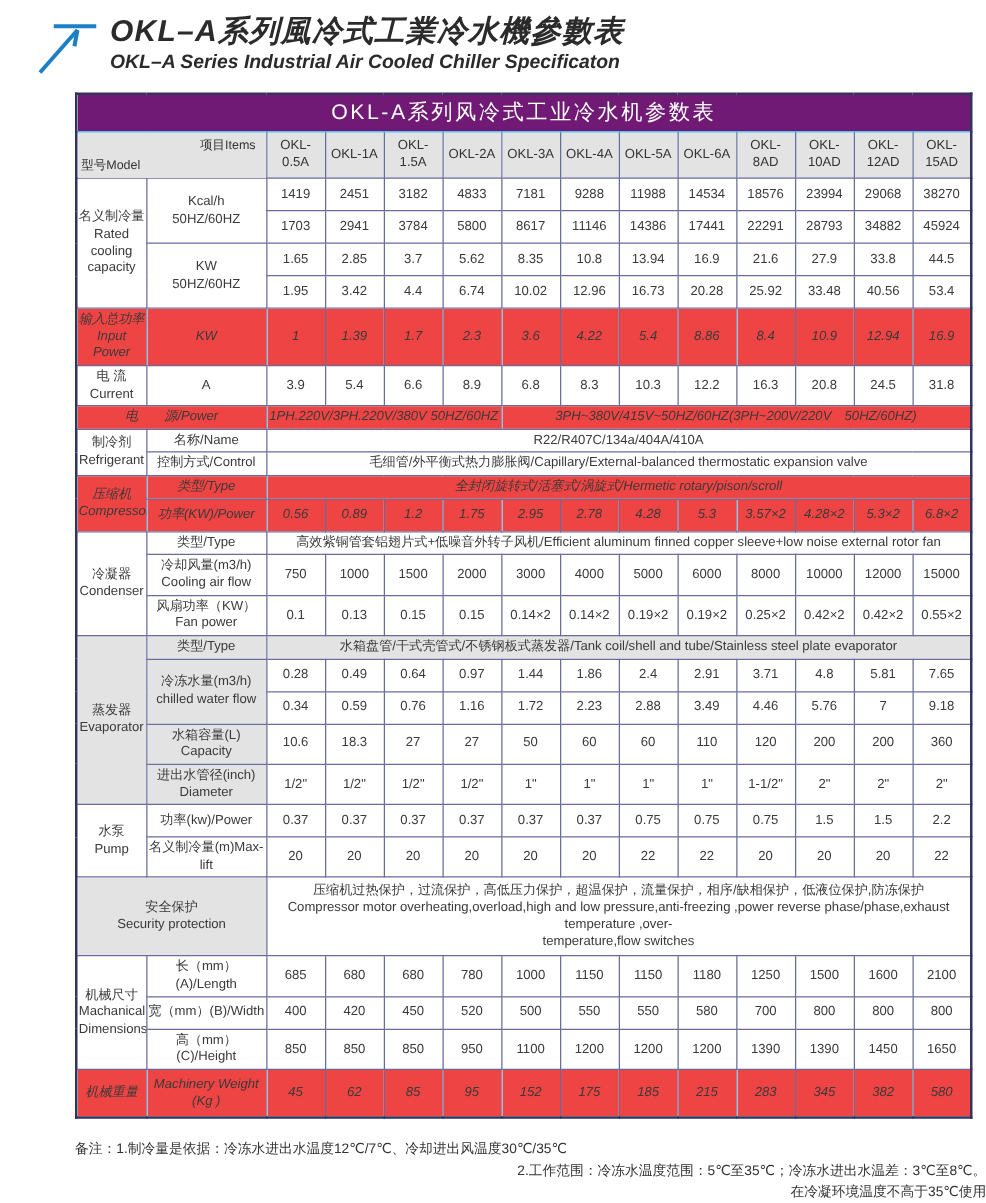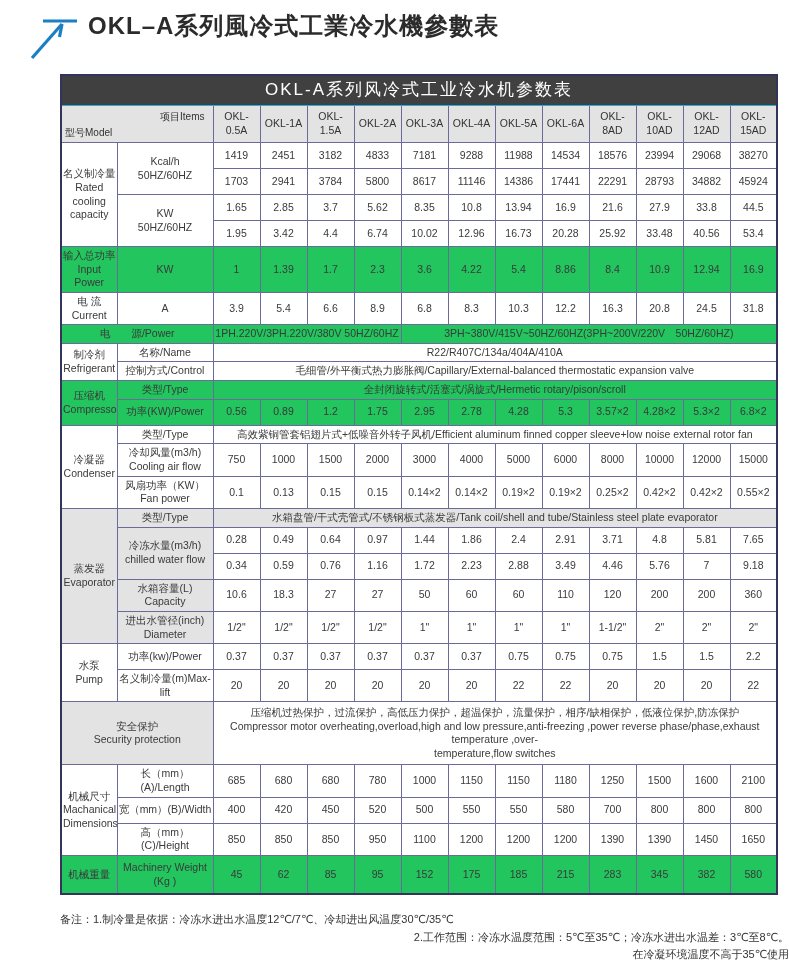--- a/index.html
+++ b/index.html
@@ -4,61 +4,61 @@
 <style>
   html,body{margin:0;padding:0;background:#ffffff;}
   body{
     width:789px;height:962px;
     font-family:"Liberation Sans","DejaVu Sans",sans-serif;
     color:#2d2d2d;-webkit-font-smoothing:antialiased;
   }
   .page{padding:8px 0 0 0;}
 
   
-  .doc-header{display:flex;align-items:flex-start;margin:4px 0 10px 28px;}
+  .doc-header{display:flex;align-items:flex-start;margin:4px 0 10px 28px;font-style:italic;}
   .logo{width:52px;height:50px;flex:0 0 auto;margin-top:2px;}
   .titles{margin-left:8px;}
   .title-zh{font-size:24px;font-weight:bold;letter-spacing:1px;color:#2b2b2b;line-height:1.15;}
   .title-en{font-size:15.5px;font-weight:bold;color:#2b2b2b;line-height:1.3;}
 
   
   table.spec{
     border-collapse:collapse;table-layout:fixed;
     width:714px;margin-left:60px;
     border:2px solid #33335c;
   }
   table.spec td,table.spec th{
     border:1px solid #6b6b9b;
     font-size:10.5px;font-weight:normal;
     text-align:center;vertical-align:middle;
     padding:2px 1px;line-height:1.3;color:#3a3a3a;
     overflow:hidden;
   }
   tr.t-title td{
-    background:#404040;color:#ffffff;
+    background:#701a75;color:#ffffff;
     font-size:17px;letter-spacing:2px;height:25px;
     border:1px solid #29abe2;
   }
   tr.t-head th{background:#e3e3e3;height:32px;font-size:10.5px;color:#333;}
   th.corner{
     position:relative;
     background:
       linear-gradient(to bottom right,
         transparent calc(50% - 0.6px), #6b6b9b calc(50% - 0.6px),
         #6b6b9b calc(50% + 0.6px), transparent calc(50% + 0.6px)),
       #e3e3e3;
   }
   .corner-model{position:absolute;left:3px;bottom:3px;font-size:10px;}
   .corner-items{position:absolute;right:8px;top:4px;font-size:10px;}
   td.cat{font-size:10.5px;line-height:1.35;}
   td.item{font-size:10.5px;line-height:1.35;}
   td.val{height:21px;}
   td.desc{font-size:10.5px;}
   td.left{text-align:left;padding:4px 6px;line-height:1.5;}
-  tr.sh td{background:#22c55e;}
+  tr.sh td{background:#ef4444;font-style:italic;}
   td.shade{background:#e3e3e3;}
   tr.security td{height:58px;}
   tr.weight td{height:33px;}
 
   
   .notes{margin:16px 0 0 60px;font-size:11px;line-height:1.6;color:#333;}
   .notes .line{white-space:nowrap;}
 </style>
 </head>
 <body>
@@ -66,20 +66,21 @@
 <div class="page">
 
   <div class="doc-header">
     <svg class="logo" viewBox="0 0 52 50" fill="none" stroke="#1b7fc4" stroke-width="3.2">
       <path d="M4 44 L34 10"></path>
       <path d="M15 7 H49"></path>
       <path d="M34 10 L31.5 23"></path>
     </svg>
     <div class="titles">
       <div class="title-zh">OKL–A系列風冷式工業冷水機參數表</div>
+      <div class="title-en">OKL–A Series Industrial Air Cooled Chiller Specificaton</div>
     </div>
   </div>
 
   <table class="spec">
     <colgroup>
       <col style="width:56px">
         <col style="width:96px">
       <col style="width:47px">
         <col style="width:47px">
         <col style="width:47px">

